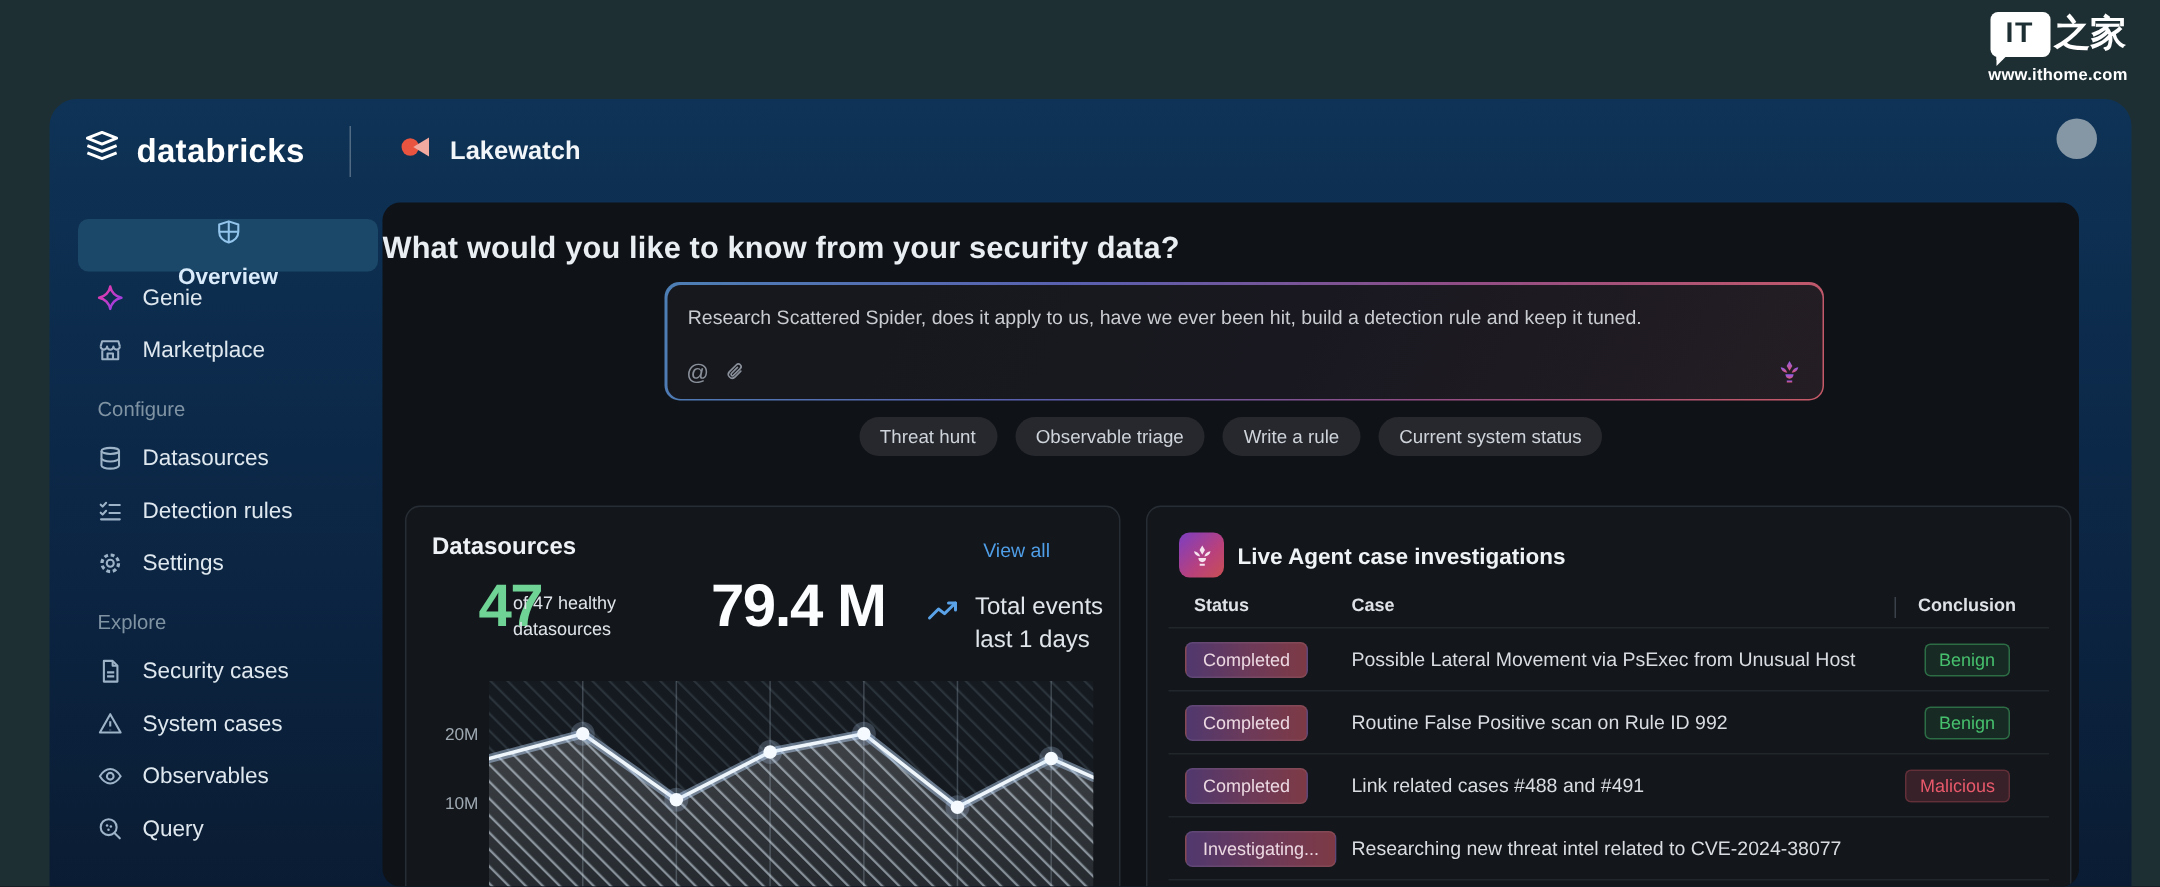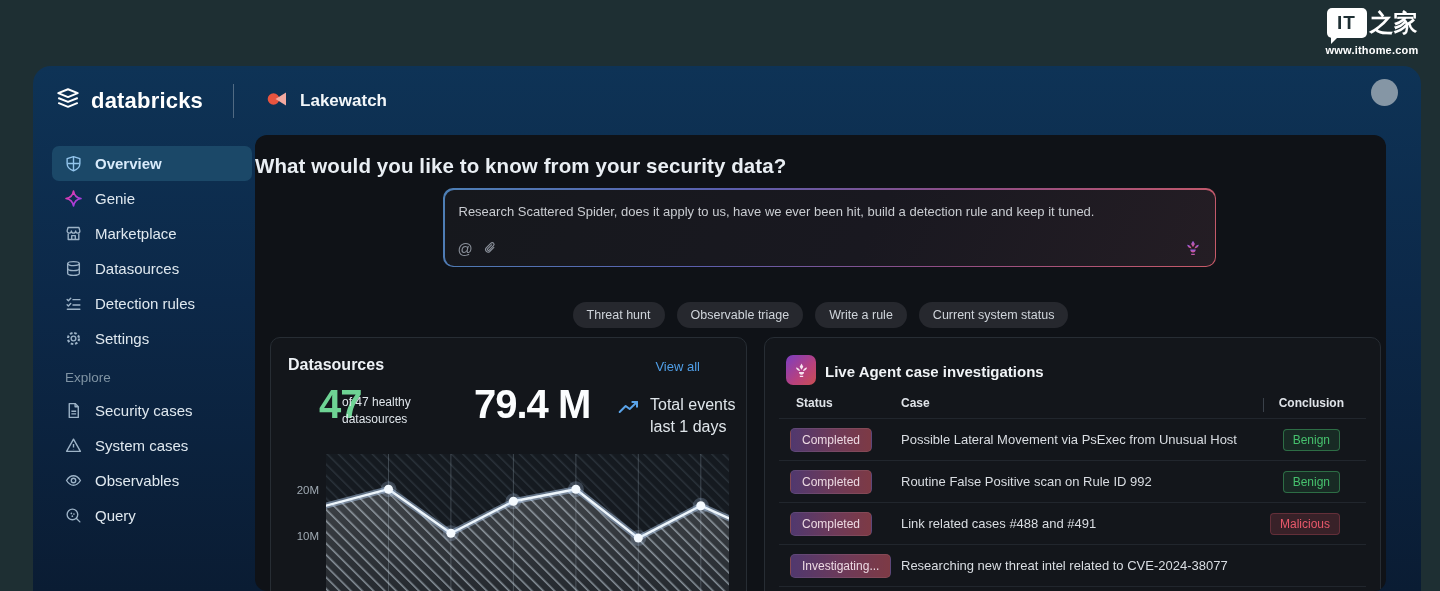--- a/index.html
+++ b/index.html
@@ -34,21 +34,21 @@
   .app-brand { display:flex; align-items:center; gap:10px; }
   .app-name { font-size:17px; font-weight:700; color:#f2f6f9; }
   .avatar { position:absolute; right:23px; top:13px; width:27px; height:27px;
     border-radius:50%; background:#8596a5; }
 
   
   .sidebar { position:absolute; left:19px; top:80px; width:200px; display:flex; flex-direction:column; }
   .side-item { display:flex; align-items:center; gap:13px; height:35px; padding:0 13px;
     border-radius:7px; font-size:15px; color:#dfe8ef; cursor:pointer; }
   .side-item .icon { color:#9db3c7; display:flex; }
-  .side-item.active { background:#1b4868; color:#d9ebfb; font-weight:700; }
+  .side-item.active { background:#1b4868; color:#d9ebfb; font-weight:700;flex-direction:column; }
   .side-item.active .icon { color:#93c5ec; }
   .side-section { color:#7f93a3; font-size:13.5px; padding:14px 13px 8px; }
 
   
   .panel { position:absolute; left:222px; top:69px; width:1131px; height:456px;
     background:#0f1217; border-radius:12px; overflow:hidden; }
   .hero-title { position:absolute; left:0; top:19px; width:100%; text-align:left;
     font-size:20.5px; font-weight:700; color:#e9eef3; letter-spacing:.1px; }
 
   
@@ -59,21 +59,21 @@
     background:linear-gradient(115deg,#16181d 0%,#191820 55%,#241d24 100%); }
   .prompt-text { position:absolute; left:14px; top:14px; right:40px;
     font-size:13px; color:#c9ccd1; }
   .prompt-tools { position:absolute; left:13px; bottom:10px; display:flex; gap:10px;
     align-items:center; color:#8a909a; }
   .at-glyph { font-size:15px; line-height:1; }
   .send-btn { position:absolute; right:13px; bottom:9px; display:flex; }
 
   
   .chips { position:absolute; left:0; top:143px; width:100%; display:flex;
-    justify-content:center; gap:12px;margin-top:24px; }
+    justify-content:center; gap:12px; }
   .chip { background:#26282e; border-radius:14px; padding:6px 14px; font-size:12.5px;
     color:#cfd4da; cursor:pointer; white-space:nowrap; }
 
   
   .card { position:absolute; top:202px; background:#13161b; border:1px solid #272d34;
     border-radius:10px; }
   .card-datasources { left:15px; width:477px; height:300px; overflow:hidden; }
   .card-agent { left:509px; width:617px; height:300px; overflow:hidden; }
 
   .ds-title { position:absolute; left:17px; top:18px; font-size:16px; font-weight:700; color:#eef2f6; }
@@ -173,20 +173,21 @@
         <svg width="17" height="17" viewBox="0 0 16 16" fill="none" stroke="currentColor" stroke-width="1.3" stroke-linejoin="round">
           <path d="M2 5.5 L2.9 2.3 H13.1 L14 5.5"></path>
           <path d="M2 5.5 a2 2 0 0 0 4 .2 a2 2 0 0 0 4 0 a2 2 0 0 0 4 -.2"></path>
           <path d="M3 8 V13.7 H13 V8"></path>
           <path d="M6.3 13.7 V10 H9.7 V13.7"></path>
         </svg>
       </span>
       <span>Marketplace</span>
     </div>
 
+    <div class="side-section">Configure</div>
 
     <div class="side-item">
       <span class="icon">
         <svg width="17" height="17" viewBox="0 0 16 16" fill="none" stroke="currentColor" stroke-width="1.3">
           <ellipse cx="8" cy="3.4" rx="5.5" ry="1.9"></ellipse>
           <path d="M2.5 3.4 V12.5 c0 1.1 2.5 2 5.5 2 s5.5 -.9 5.5 -2 V3.4"></path>
           <path d="M2.5 8 c0 1.1 2.5 2 5.5 2 s5.5 -.9 5.5 -2"></path>
         </svg>
       </span>
       <span>Datasources</span>

